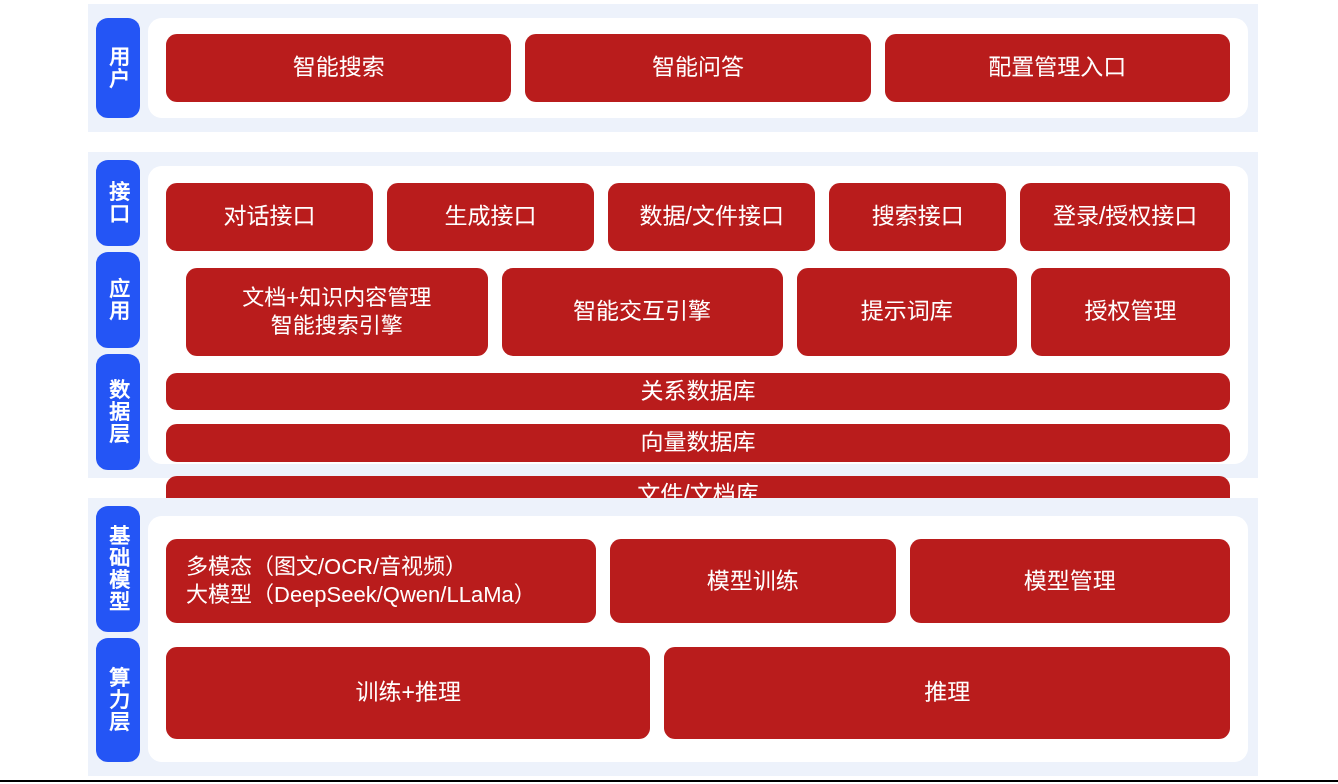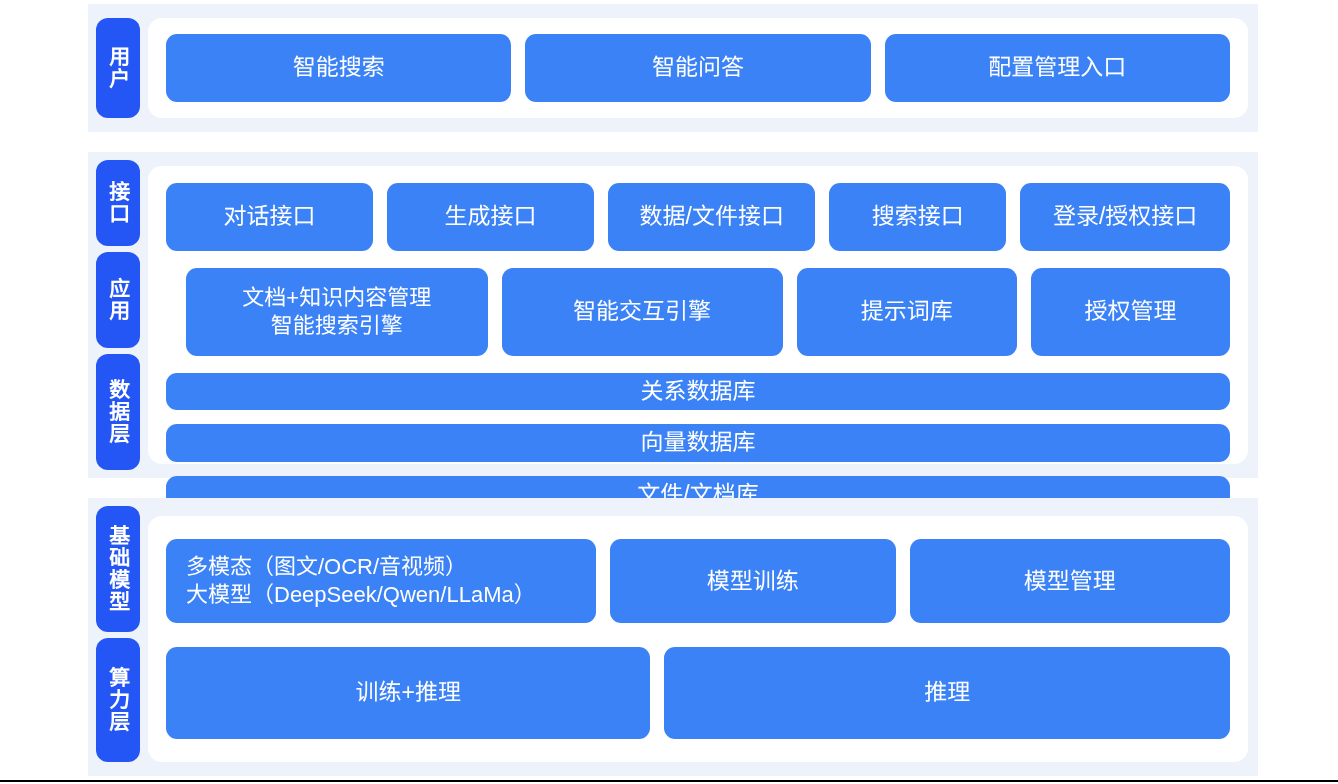--- a/index.html
+++ b/index.html
@@ -101,21 +101,21 @@
   }
   .row-user   { height: 68px; }
   .row-api    { height: 68px; }
   .row-engine { height: 88px; padding-left: 20px; }
   .row-data   { height: 74px; flex-direction: column; }
   .row-model  { height: 84px; }
   .row-compute{ height: 92px; }
 
   
   .box {
-    background: #3b82f6;
+    background: #b91c1c;
     border-radius: 11px;
     color: #ffffff;
     display: flex;
     align-items: center;
     justify-content: center;
     text-align: center;
     font-size: 23px;
     line-height: 1.28;
     box-sizing: border-box;
     padding: 4px 10px;

